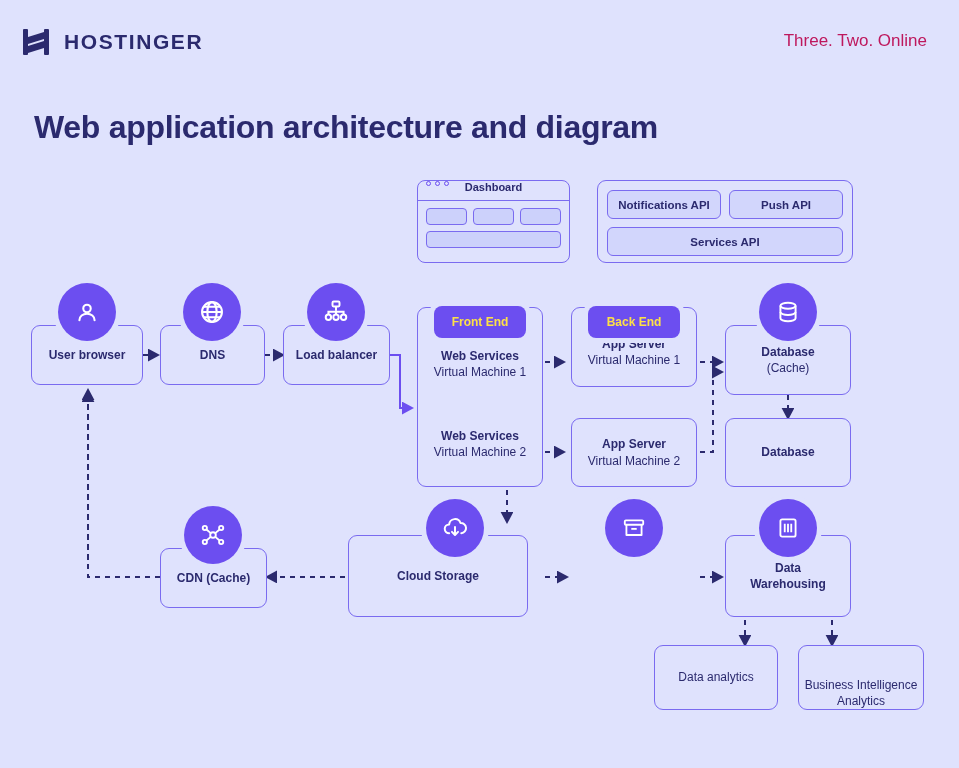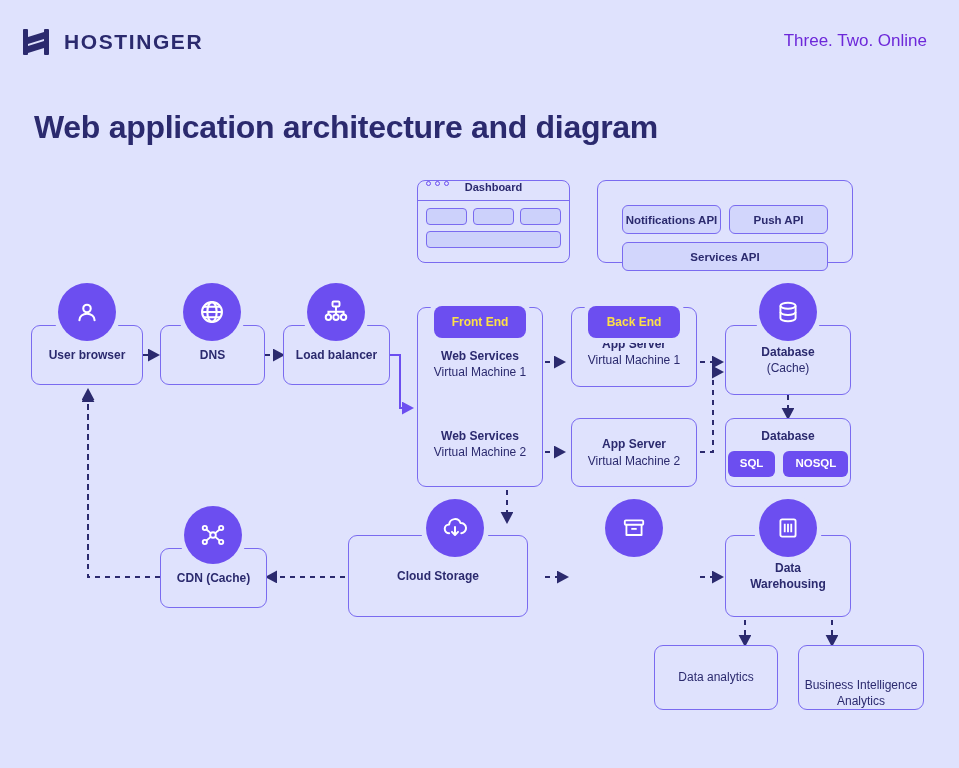--- a/index.html
+++ b/index.html
@@ -39,21 +39,21 @@
     font-size: 21px;
     font-weight: bold;
     letter-spacing: 1.6px;
     color: #2b2a6e;
   }
   .tagline {
     position: absolute;
     right: 32px;
     top: 31px;
     font-size: 17px;
-    color: #6d28d9;
+    color: #be185d;
   }
   .page-title {
     position: absolute;
     left: 34px;
     top: 88px;
     font-size: 32px;
     font-weight: bold;
     color: #2b2a6e;
     letter-spacing: -0.3px;
   }
@@ -162,21 +162,21 @@
   .api-panel {
     position: absolute;
     left: 597px;
     top: 180px;
     width: 256px;
     height: 83px;
     box-sizing: border-box;
     border: 1.5px solid #7a6bf0;
     border-radius: 9px;
     background: #dfe2fd;
-    padding: 24px;
+    padding: 9px;
   }
   .api-row { display: flex; gap: 8px; }
   .api-chip {
     box-sizing: border-box;
     height: 29px;
     border: 1.5px solid #7a6bf0;
     border-radius: 6px;
     background: #d2d6fc;
     display: flex;
     align-items: center;
@@ -367,24 +367,20 @@
   <div class="circ" style="left:759px; top:283px;">
     <svg width="26" height="26" viewBox="0 0 24 24" fill="none" stroke="#fff" stroke-width="1.8">
       <ellipse cx="12" cy="6.2" rx="7" ry="2.8"></ellipse>
       <path d="M5 6.2v11.6c0 1.55 3.13 2.8 7 2.8s7-1.25 7-2.8V6.2"></path>
       <path d="M5 12c0 1.55 3.13 2.8 7 2.8s7-1.25 7-2.8"></path>
     </svg>
   </div>
 
   <div class="box" style="left:725px; top:418px; width:126px; height:69px;">
     <div style="font-weight:bold;">Database</div>
-    <div class="db-tags">
-      <span class="db-tag">SQL</span>
-      <span class="db-tag">NOSQL</span>
-    </div>
   </div>
 
   <div class="box" style="left:160px; top:548px; width:107px; height:60px;">
     <span style="font-weight:bold;">CDN (Cache)</span>
   </div>
   <div class="circ" style="left:184px; top:506px;">
     <svg width="28" height="28" viewBox="0 0 24 24" fill="none" stroke="#fff" stroke-width="1.6">
       <circle cx="12" cy="12" r="2.4"></circle>
       <circle cx="5" cy="6" r="1.8"></circle>
         <circle cx="19" cy="6" r="1.8"></circle>

